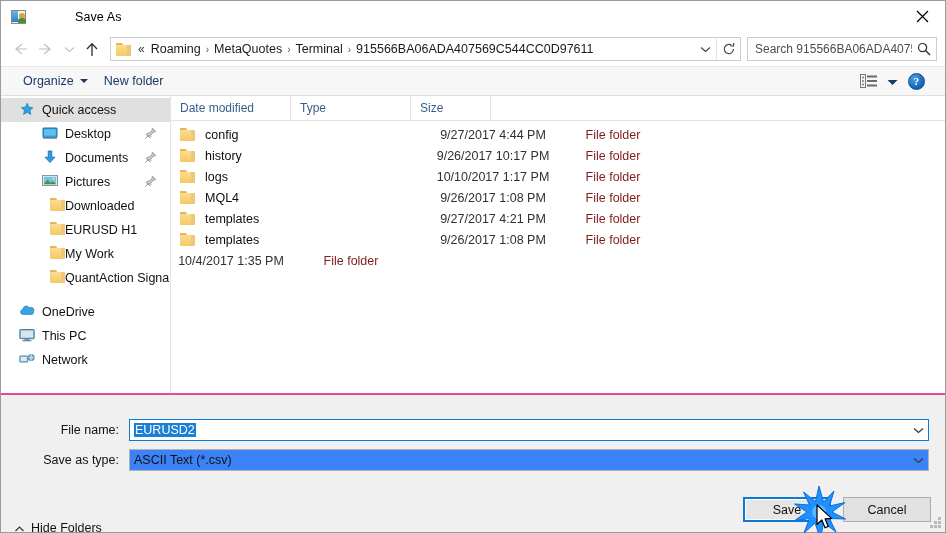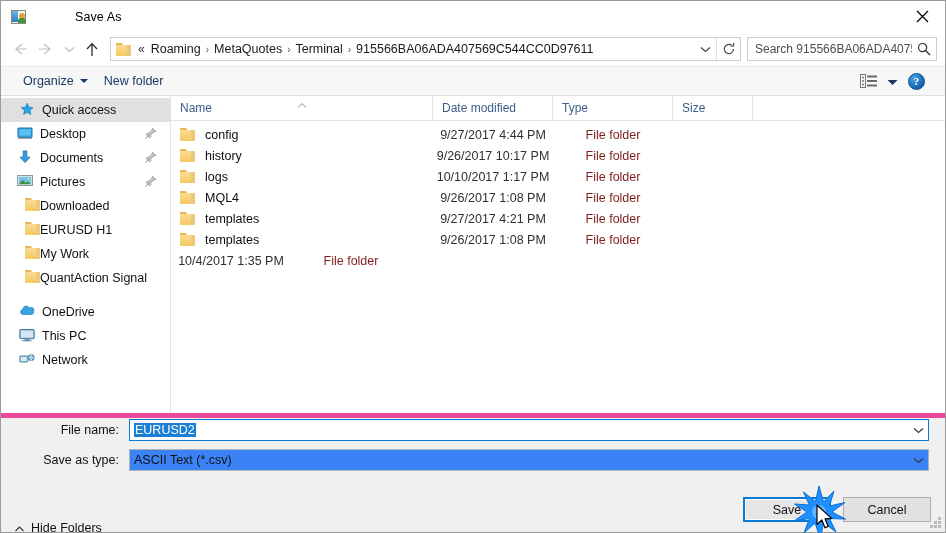--- a/index.html
+++ b/index.html
@@ -196,21 +196,21 @@
     overflow: hidden;
   }
   .side-item {
     height: 24px;
     display: flex; align-items: center;
     font-size: 12.5px; color: #101010;
     padding-left: 18px;
     position: relative;
     cursor: default;
   }
-  .side-item.level2 { padding-left: 16px; }
+  .side-item.level2 { padding-left: 41px; }
   .side-item.selected { background: #e0e0e0; }
   .side-ico {
     width: 16px; height: 16px;
     margin-right: 7px; flex: none;
     position: relative;
   }
   .side-label { white-space: nowrap; }
   .pin {
     position: absolute; right: 13px; top: 5px;
     width: 13px; height: 13px; color: #9a9a9a;
@@ -285,22 +285,22 @@
     padding-left: 9px;
   }
   .cell-name .folder { margin-right: 9px; flex: none; }
   .cell-date { width: 120px; color: #303030; }
   .cell-type { width: 120px; color: #7f1d1d; }
   .cell-size { width: 80px; }
 
   
   .form-area {
     background: #f0f0f0;
-    border-top: 5px solid #ec4899;
-    padding: 1px 16px 8px 16px;
+    border-top: 2px solid #ec4899;
+    padding: 24px 16px 8px 16px;
   }
   .form-row {
     display: flex; align-items: center;
     margin-bottom: 8px;
   }
   .form-label {
     width: 112px;
     text-align: right;
     padding-right: 10px;
     font-size: 12.5px; color: #111;
@@ -627,28 +627,20 @@
             <circle cx="12.2" cy="5.6" r="3.1" fill="#6aa8cc" stroke="#3b7495" stroke-width="0.7"></circle>
             <path d="M9.1 5.6 H15.3 M12.2 2.5 Q14 5.6 12.2 8.7 Q10.4 5.6 12.2 2.5" stroke="#eaf4fa" stroke-width="0.6" fill="none"></path>
           </svg>
         </span>
         <span class="side-label">Network</span>
       </div>
     </div>
 
     <div class="filelist">
       <div class="col-header">
-        <div class="col c-name">
-          <span class="sort-caret">
-            <svg width="9" height="5" viewBox="0 0 9 5">
-                <path d="M0.5 4.5 L4.5 0.6 L8.5 4.5" stroke="#8a8a8a" stroke-width="1" fill="none"></path>
-              </svg>
-          </span>
-          <span>Name</span>
-        </div>
         <div class="col c-date">
           <span>Date modified</span>
         </div>
         <div class="col c-type">
           <span>Type</span>
         </div>
         <div class="col c-size">
           <span>Size</span>
         </div>
         <div class="col c-rest"></div>

